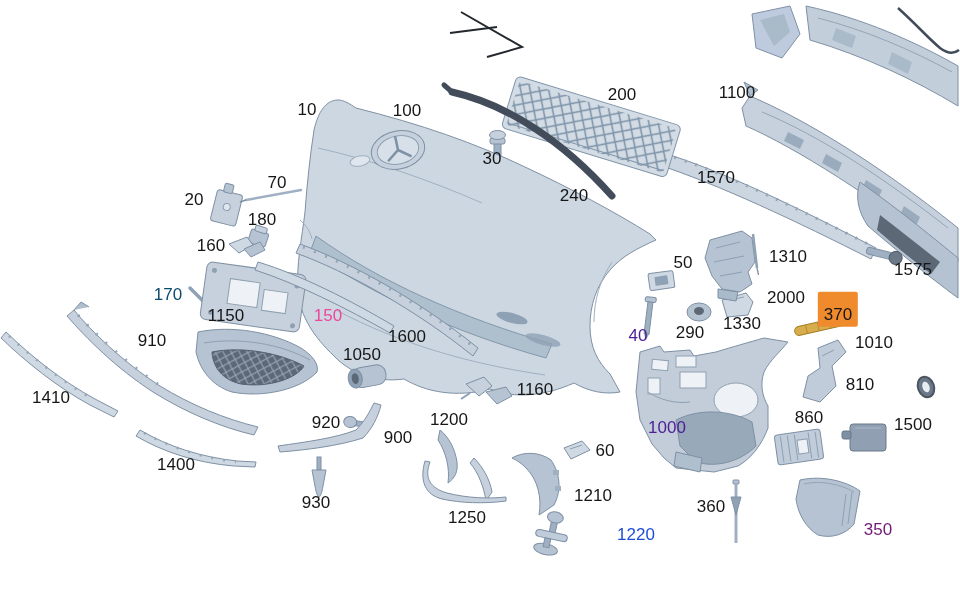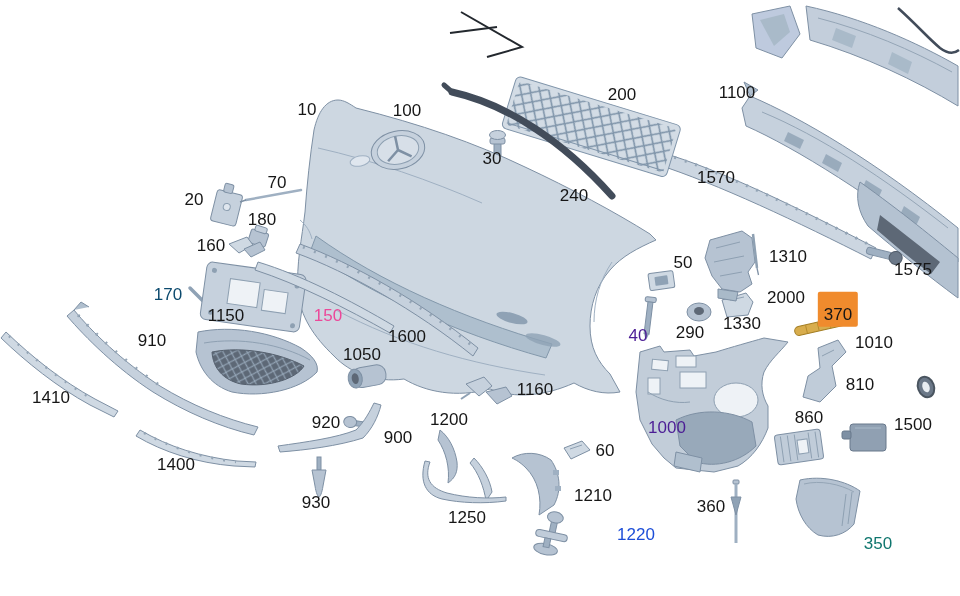--- a/index.html
+++ b/index.html
@@ -299,21 +299,21 @@
       <div class="part-label" style="left: 742px; top: 324px; color: rgb(22, 22, 22);">1330</div>
       <div class="part-label" style="left: 690px; top: 333px; color: rgb(22, 22, 22);">290</div>
       <div class="part-label" style="left: 638px; top: 336px; color: #4c1d95;">40</div>
       <div class="part-label" style="left: 683px; top: 263px; color: rgb(22, 22, 22);">50</div>
       <div class="part-label" style="left: 874px; top: 343px; color: rgb(22, 22, 22);">1010</div>
       <div class="part-label" style="left: 860px; top: 385px; color: rgb(22, 22, 22);">810</div>
       <div class="part-label" style="left: 809px; top: 418px; color: rgb(22, 22, 22);">860</div>
       <div class="part-label" style="left: 913px; top: 425px; color: rgb(22, 22, 22);">1500</div>
       <div class="part-label" style="left: 667px; top: 428px; color: #4c1d95;">1000</div>
       <div class="part-label" style="left: 711px; top: 507px; color: rgb(22, 22, 22);">360</div>
-      <div class="part-label" style="left: 878px; top: 544px; color: #0f766e;">350</div>
+      <div class="part-label" style="left: 878px; top: 530px; color: #701a75;">350</div>
       <div class="part-label" style="left: 605px; top: 451px; color: rgb(22, 22, 22);">60</div>
       <div class="part-label" style="left: 593px; top: 496px; color: rgb(22, 22, 22);">1210</div>
       <div class="part-label" style="left: 590px; top: 535px; color: #1d4ed8; margin-left: 46px;">1220</div>
       <div class="part-label" style="left: 467px; top: 518px; color: rgb(22, 22, 22);">1250</div>
       <div class="part-label" style="left: 449px; top: 420px; color: rgb(22, 22, 22);">1200</div>
       <div class="part-label" style="left: 535px; top: 390px; color: rgb(22, 22, 22);">1160</div>
       <div class="part-label" style="left: 398px; top: 438px; color: rgb(22, 22, 22);">900</div>
       <div class="part-label" style="left: 326px; top: 423px; color: rgb(22, 22, 22);">920</div>
       <div class="part-label" style="left: 316px; top: 503px; color: rgb(22, 22, 22);">930</div>
       <div class="part-label" style="left: 362px; top: 355px; color: rgb(22, 22, 22);">1050</div>

